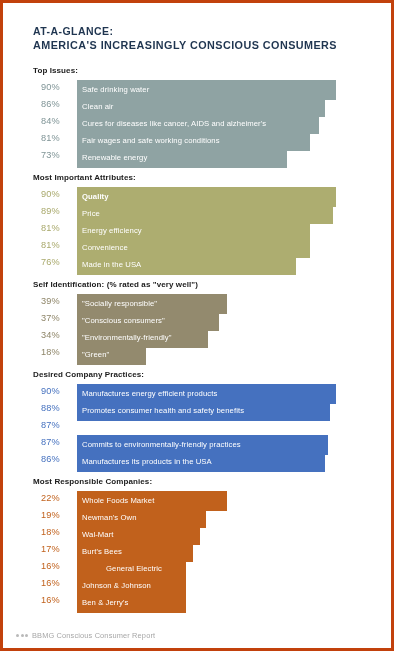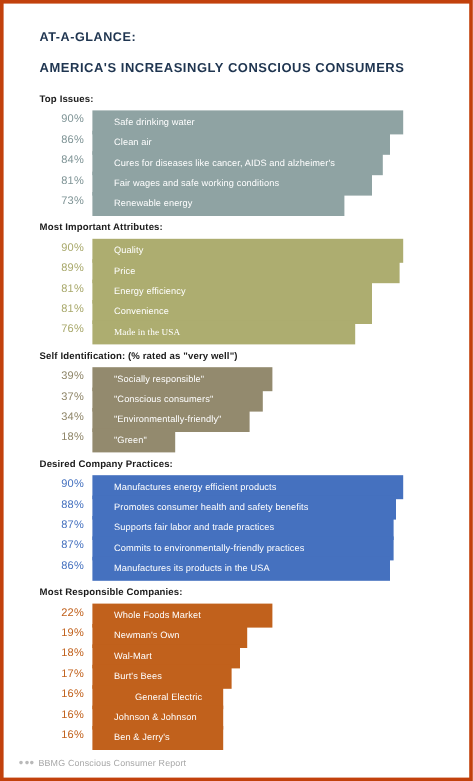--- a/index.html
+++ b/index.html
@@ -30,21 +30,20 @@
   .title-line {
     color: #1f3550;
     font-size: 10.5px;
     font-weight: bold;
     letter-spacing: 0.45px;
     line-height: 13.5px;
     white-space: nowrap;
   }
   .title-line.l2 {
     font-size: 10.8px;
-    margin-top: 12px;
   }
   
   .section {
     margin-bottom: 11px;
   }
   .section-label {
     color: #1b1b1b;
     font-size: 8px;
     font-weight: bold;
     letter-spacing: 0.1px;
@@ -56,33 +55,33 @@
   .row {
     display: flex;
     align-items: stretch;
     height: 14px;
     margin-bottom: 3px;
   }
   .pct {
     width: 44px;
     flex: 0 0 44px;
     text-align: right;
-    padding-right: 7px;
+    padding-right: 17px;
     box-sizing: border-box;
     font-size: 9.2px;
     line-height: 14px;
     letter-spacing: 0.2px;
     font-weight: normal;
   }
   .bar {
     height: 20px;
     display: flex;
     align-items: center;
     box-sizing: border-box;
-    padding-left: 18px;
+    padding-left: 5px;
     overflow: hidden;
   }
   .bar-label {
     color: #ffffff;
     font-size: 7.7px;
     line-height: 14px;
     white-space: nowrap;
     letter-spacing: 0.08px;
   }
   
@@ -163,21 +162,21 @@
               <span class="bar-label">Renewable energy</span>
             </div>
           </div>
         </div>
       </div>
       <div class="section s-olive">
         <div class="section-label">Most Important Attributes:</div>
         <div class="rows">
           <div class="row">
             <div class="pct">90%</div>
-            <div class="bar" style="background: rgb(173, 173, 112); width: 259px;">
+            <div class="bar" style="background: rgb(173, 173, 112); width: 259px; font-weight: bold;">
               <span class="bar-label">Quality</span>
             </div>
           </div>
           <div class="row">
             <div class="pct">89%</div>
             <div class="bar" style="background: rgb(173, 173, 112); width: 256px;">
               <span class="bar-label">Price</span>
             </div>
           </div>
           <div class="row">
@@ -187,21 +186,21 @@
             </div>
           </div>
           <div class="row">
             <div class="pct">81%</div>
             <div class="bar" style="background: rgb(173, 173, 112); width: 233px;">
               <span class="bar-label">Convenience</span>
             </div>
           </div>
           <div class="row">
             <div class="pct">76%</div>
-            <div class="bar" style="background: rgb(173, 173, 112); width: 219px; font-family: Liberation Serif, serif;">
+            <div class="bar" style="background: rgb(173, 173, 112); width: 219px;">
               <span class="bar-label">Made in the USA</span>
             </div>
           </div>
         </div>
       </div>
       <div class="section s-taupe">
         <div class="section-label">Self Identification: (% rated as "very well")</div>
         <div class="rows">
           <div class="row">
             <div class="pct">39%</div>
@@ -239,23 +238,20 @@
             </div>
           </div>
           <div class="row">
             <div class="pct">88%</div>
             <div class="bar" style="background: rgb(69, 113, 191); width: 253px;">
               <span class="bar-label">Promotes consumer health and safety benefits</span>
             </div>
           </div>
           <div class="row">
             <div class="pct">87%</div>
-            <div class="bar" style="background: rgb(69, 113, 191); width: 251px;">
-              <span class="bar-label">Supports fair labor and trade practices</span>
-            </div>
           </div>
           <div class="row">
             <div class="pct">87%</div>
             <div class="bar" style="background: rgb(69, 113, 191); width: 251px;">
               <span class="bar-label">Commits to environmentally-friendly practices</span>
             </div>
           </div>
           <div class="row">
             <div class="pct">86%</div>
             <div class="bar" style="background: rgb(69, 113, 191); width: 248px;">

